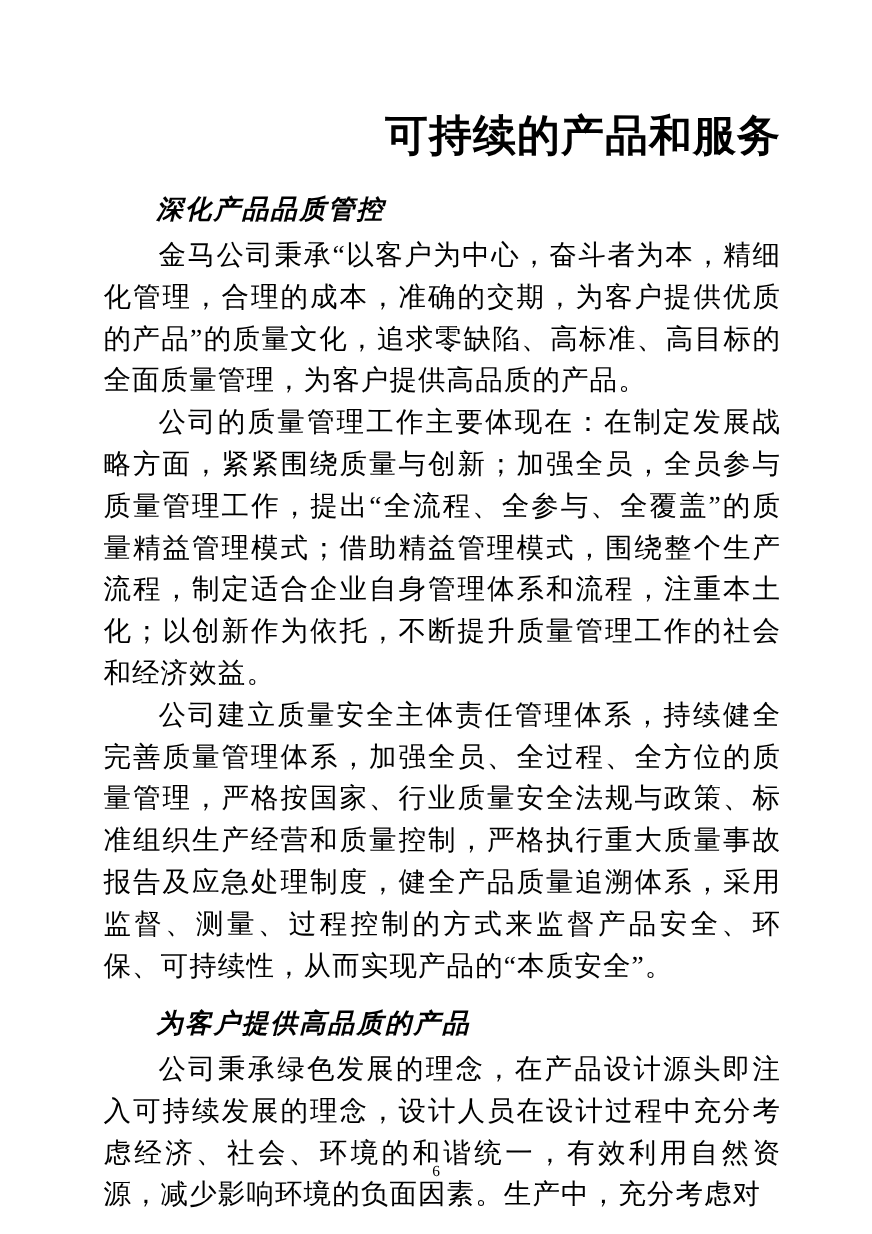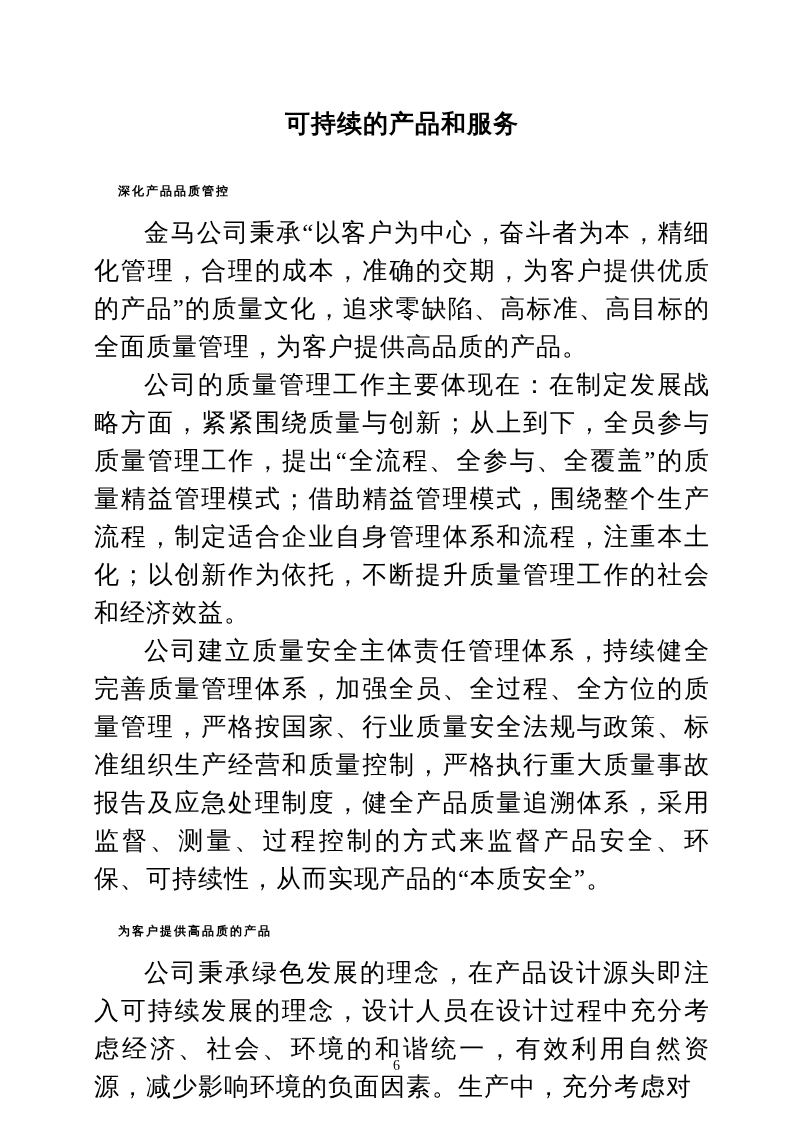--- a/index.html
+++ b/index.html
@@ -17,33 +17,34 @@
     color: #000000;
   }
   .content {
     position: absolute;
     left: 94px;
     top: 102px;
     width: 616px;
   }
   .doc-title {
     margin: 0 0 26px 0;
-    font-size: 25px;
+    font-size: 39px;
     line-height: 44px;
     font-weight: bold;
-    text-align: center;
+    text-align: right;
     letter-spacing: 1px;
   }
   .section-heading {
     margin: 8px 0 4px 0;
-    font-size: 12px;
+    font-size: 24px;
     line-height: 38px;
     font-weight: bold;
     text-indent: 2em;
     letter-spacing: 2px;
+    font-style: italic;
   }
   .body-para {
     margin: 0;
     font-size: 25px;
     line-height: 38px;
     text-indent: 2em;
     text-align: justify;
     letter-spacing: 1px;
   }
   .section-heading.second {
@@ -65,21 +66,21 @@
 
 <div class="page">
   <div class="content">
 
     <h1 class="doc-title">可持续的产品和服务</h1>
 
     <h2 class="section-heading">深化产品品质管控</h2>
 
     <p class="body-para">金马公司秉承“以客户为中心，奋斗者为本，精细化管理，合理的成本，准确的交期，为客户提供优质的产品”的质量文化，追求零缺陷、高标准、高目标的全面质量管理，为客户提供高品质的产品。</p>
 
-    <p class="body-para">公司的质量管理工作主要体现在：在制定发展战略方面，紧紧围绕质量与创新；从上到下，全员参与质量管理工作，提出“全流程、全参与、全覆盖”的质量精益管理模式；借助精益管理模式，围绕整个生产流程，制定适合企业自身管理体系和流程，注重本土化；以创新作为依托，不断提升质量管理工作的社会和经济效益。</p>
+    <p class="body-para">公司的质量管理工作主要体现在：在制定发展战略方面，紧紧围绕质量与创新；加强全员，全员参与质量管理工作，提出“全流程、全参与、全覆盖”的质量精益管理模式；借助精益管理模式，围绕整个生产流程，制定适合企业自身管理体系和流程，注重本土化；以创新作为依托，不断提升质量管理工作的社会和经济效益。</p>
 
 
     <p class="body-para">公司建立质量安全主体责任管理体系，持续健全完善质量管理体系，加强全员、全过程、全方位的质量管理，严格按国家、行业质量安全法规与政策、标准组织生产经营和质量控制，严格执行重大质量事故报告及应急处理制度，健全产品质量追溯体系，采用监督、测量、过程控制的方式来监督产品安全、环保、可持续性，从而实现产品的“本质安全”。</p>
 
     <h2 class="section-heading second">为客户提供高品质的产品</h2>
 
     <p class="body-para">公司秉承绿色发展的理念，在产品设计源头即注入可持续发展的理念，设计人员在设计过程中充分考虑经济、社会、环境的和谐统一，有效利用自然资源，减少影响环境的负面因素。生产中，充分考虑对</p>
 
   </div>
 

